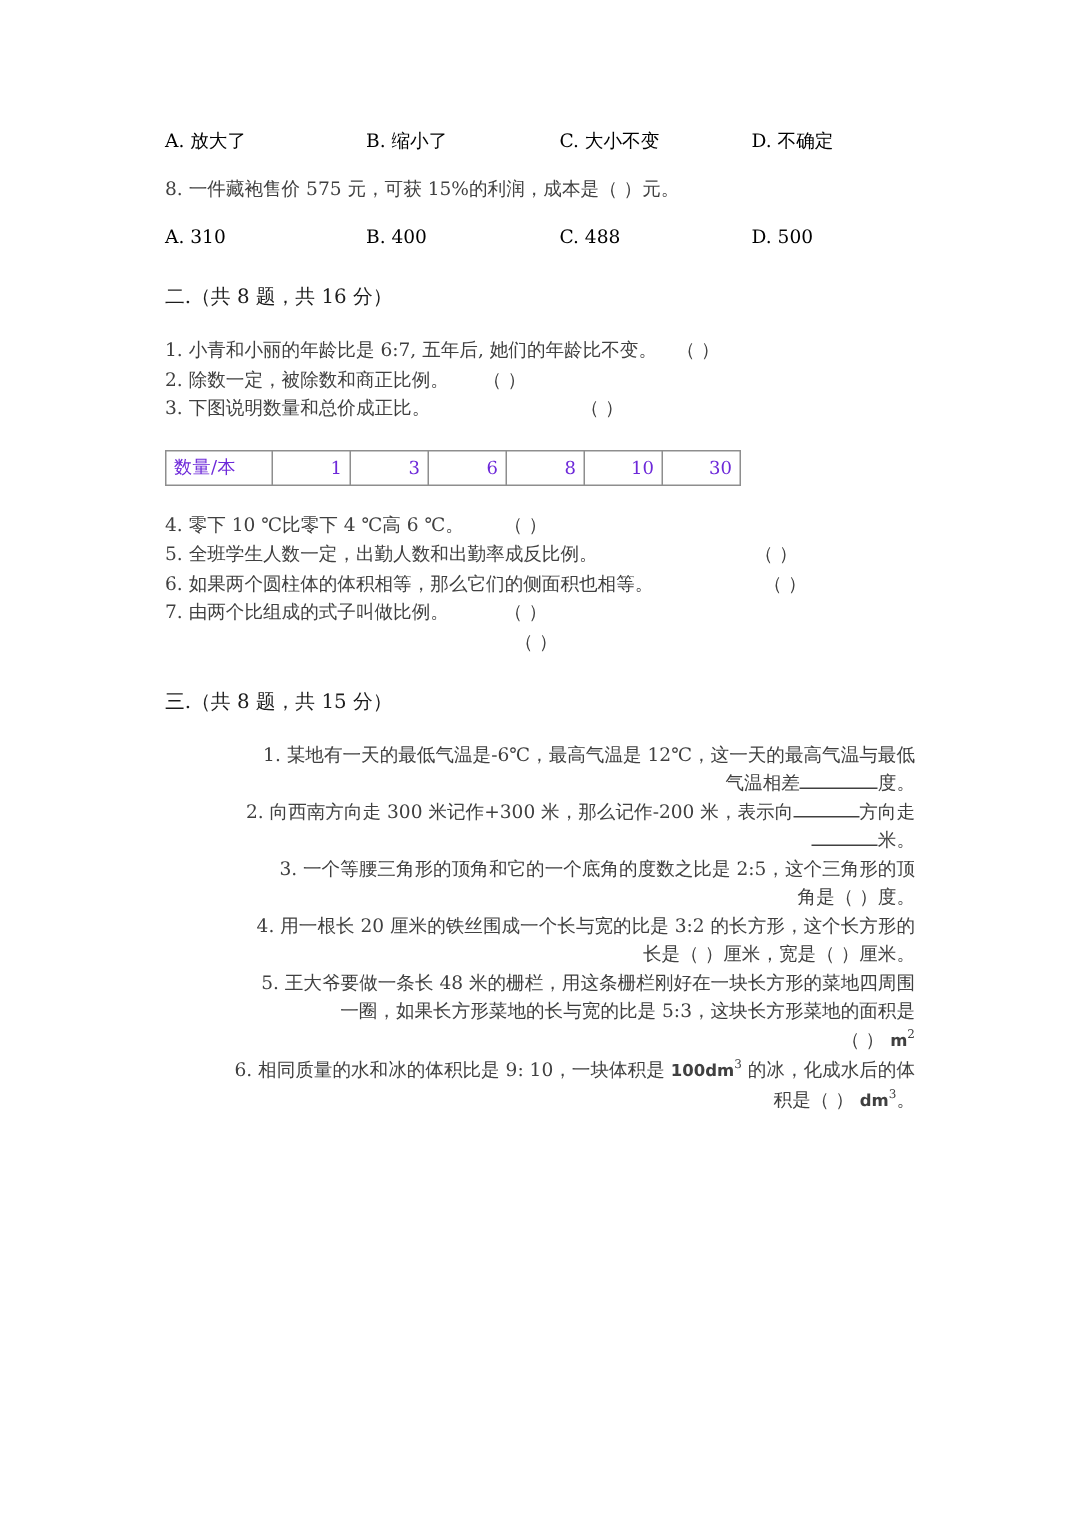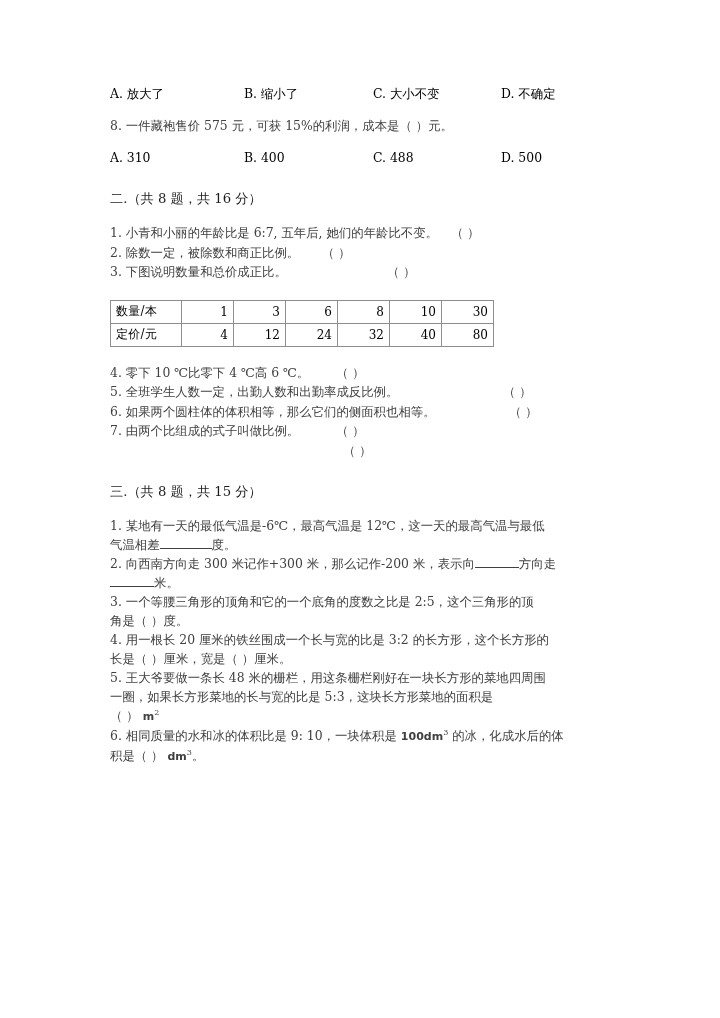--- a/index.html
+++ b/index.html
@@ -34,20 +34,21 @@
   
   .line {
     font-size: 12.4px;
     line-height: 19px;
     color: #404040;
     white-space: nowrap;
   }
 
   .q-block {
     margin-bottom: 0px;
+    text-align: right;
   }
 
   
   .options {
     display: block;
     position: relative;
     height: 19px;
     font-size: 12.4px;
     line-height: 19px;
   }
@@ -89,21 +90,21 @@
 
   
   .tbl-wrap {
     margin-top: 18px;
     margin-bottom: 16px;
   }
   table.data {
     border-collapse: collapse;
     table-layout: fixed;
     font-size: 12px;
-    color: #000000;
+    color: #6d28d9;
   }
   table.data td {
     border: 1px solid #8e8e8e;
     height: 22px;
     padding: 0 5px;
   }
   table.data td.rowhead {
     width: 60px;
     text-align: left;
     letter-spacing: 0.3px;
@@ -189,29 +190,20 @@
         <tbody>
             <tr>
           <td class="rowhead">数量/本</td>
           <td class="num">1</td>
           <td class="num">3</td>
           <td class="num">6</td>
           <td class="num">8</td>
           <td class="num">10</td>
           <td class="num">30</td>
         </tr>
-        <tr>
-          <td class="rowhead">定价/元</td>
-          <td class="num">4</td>
-          <td class="num">12</td>
-          <td class="num">24</td>
-          <td class="num">32</td>
-          <td class="num">40</td>
-          <td class="num">80</td>
-        </tr>
       </tbody>
         </table>
     </div>
 
     <div class="stmt">
       <span><span>4.</span> <span>零下 10 ℃比零下 4 ℃高 6 ℃。</span></span>
       <span class="bracket" style="left:226px">（       ）</span>
     </div>
     <div class="stmt">
       <span><span>5.</span> <span>全班学生人数一定，出勤人数和出勤率成反比例。</span></span>

